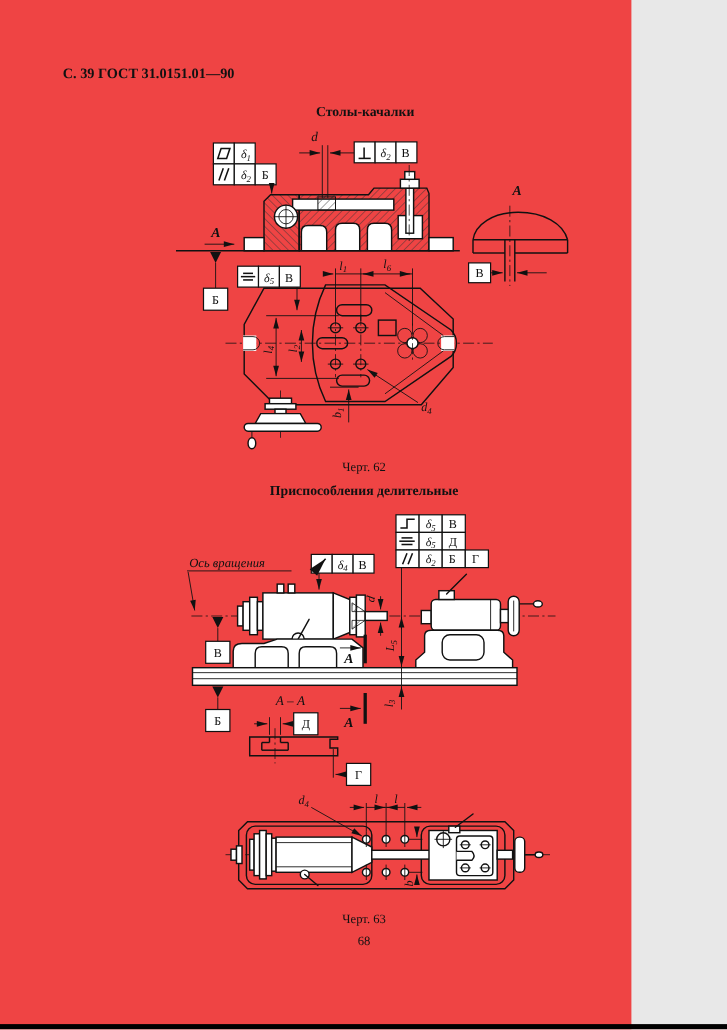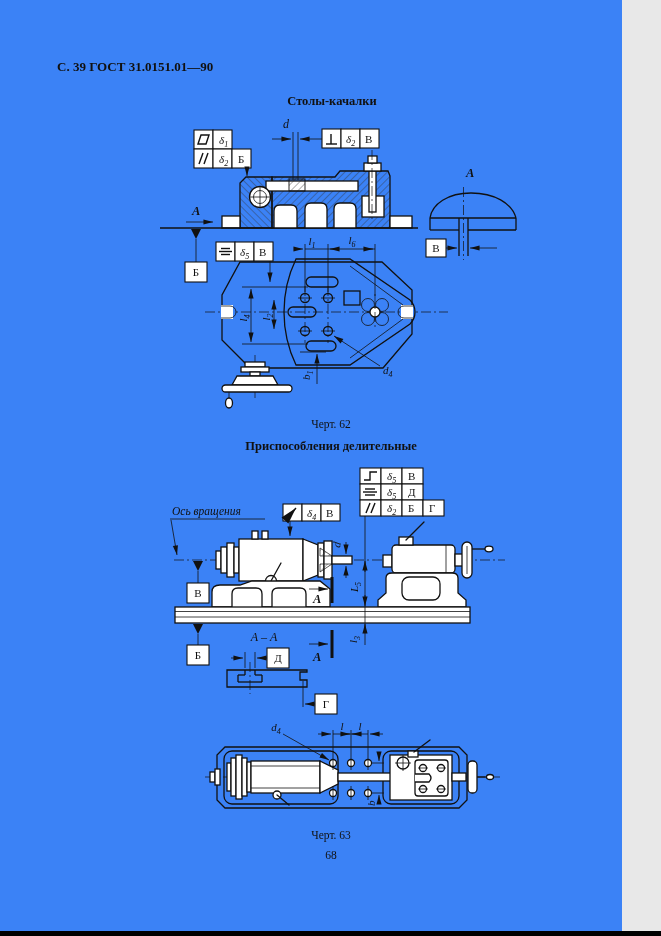--- a/index.html
+++ b/index.html
@@ -1,16 +1,16 @@
 <!DOCTYPE html>
 <html><head>
 <meta charset="utf-8">
 <style>
   html,body{margin:0;padding:0;background:#e8e8e8;}
-  .page{position:relative;width:622px;height:936px;background:#3b82f6;font-family:"Liberation Serif","DejaVu Serif",serif;}
+  .page{position:relative;width:574px;height:936px;background:#ef4444;font-family:"Liberation Serif","DejaVu Serif",serif;}
   svg{position:absolute;left:0;top:0;}
   text{fill:#111;}
   .hdr{font-size:13px;font-weight:bold;}
   .title{font-size:12.5px;font-weight:bold;}
   .cap{font-size:11.5px;}
   .cell{font-size:11px;}
   .greek{font-style:italic;font-size:11px;}
   .dim{font-style:italic;font-size:12px;}
   .dimsm{font-style:italic;font-size:11px;}
   .sub{font-size:8px;}

